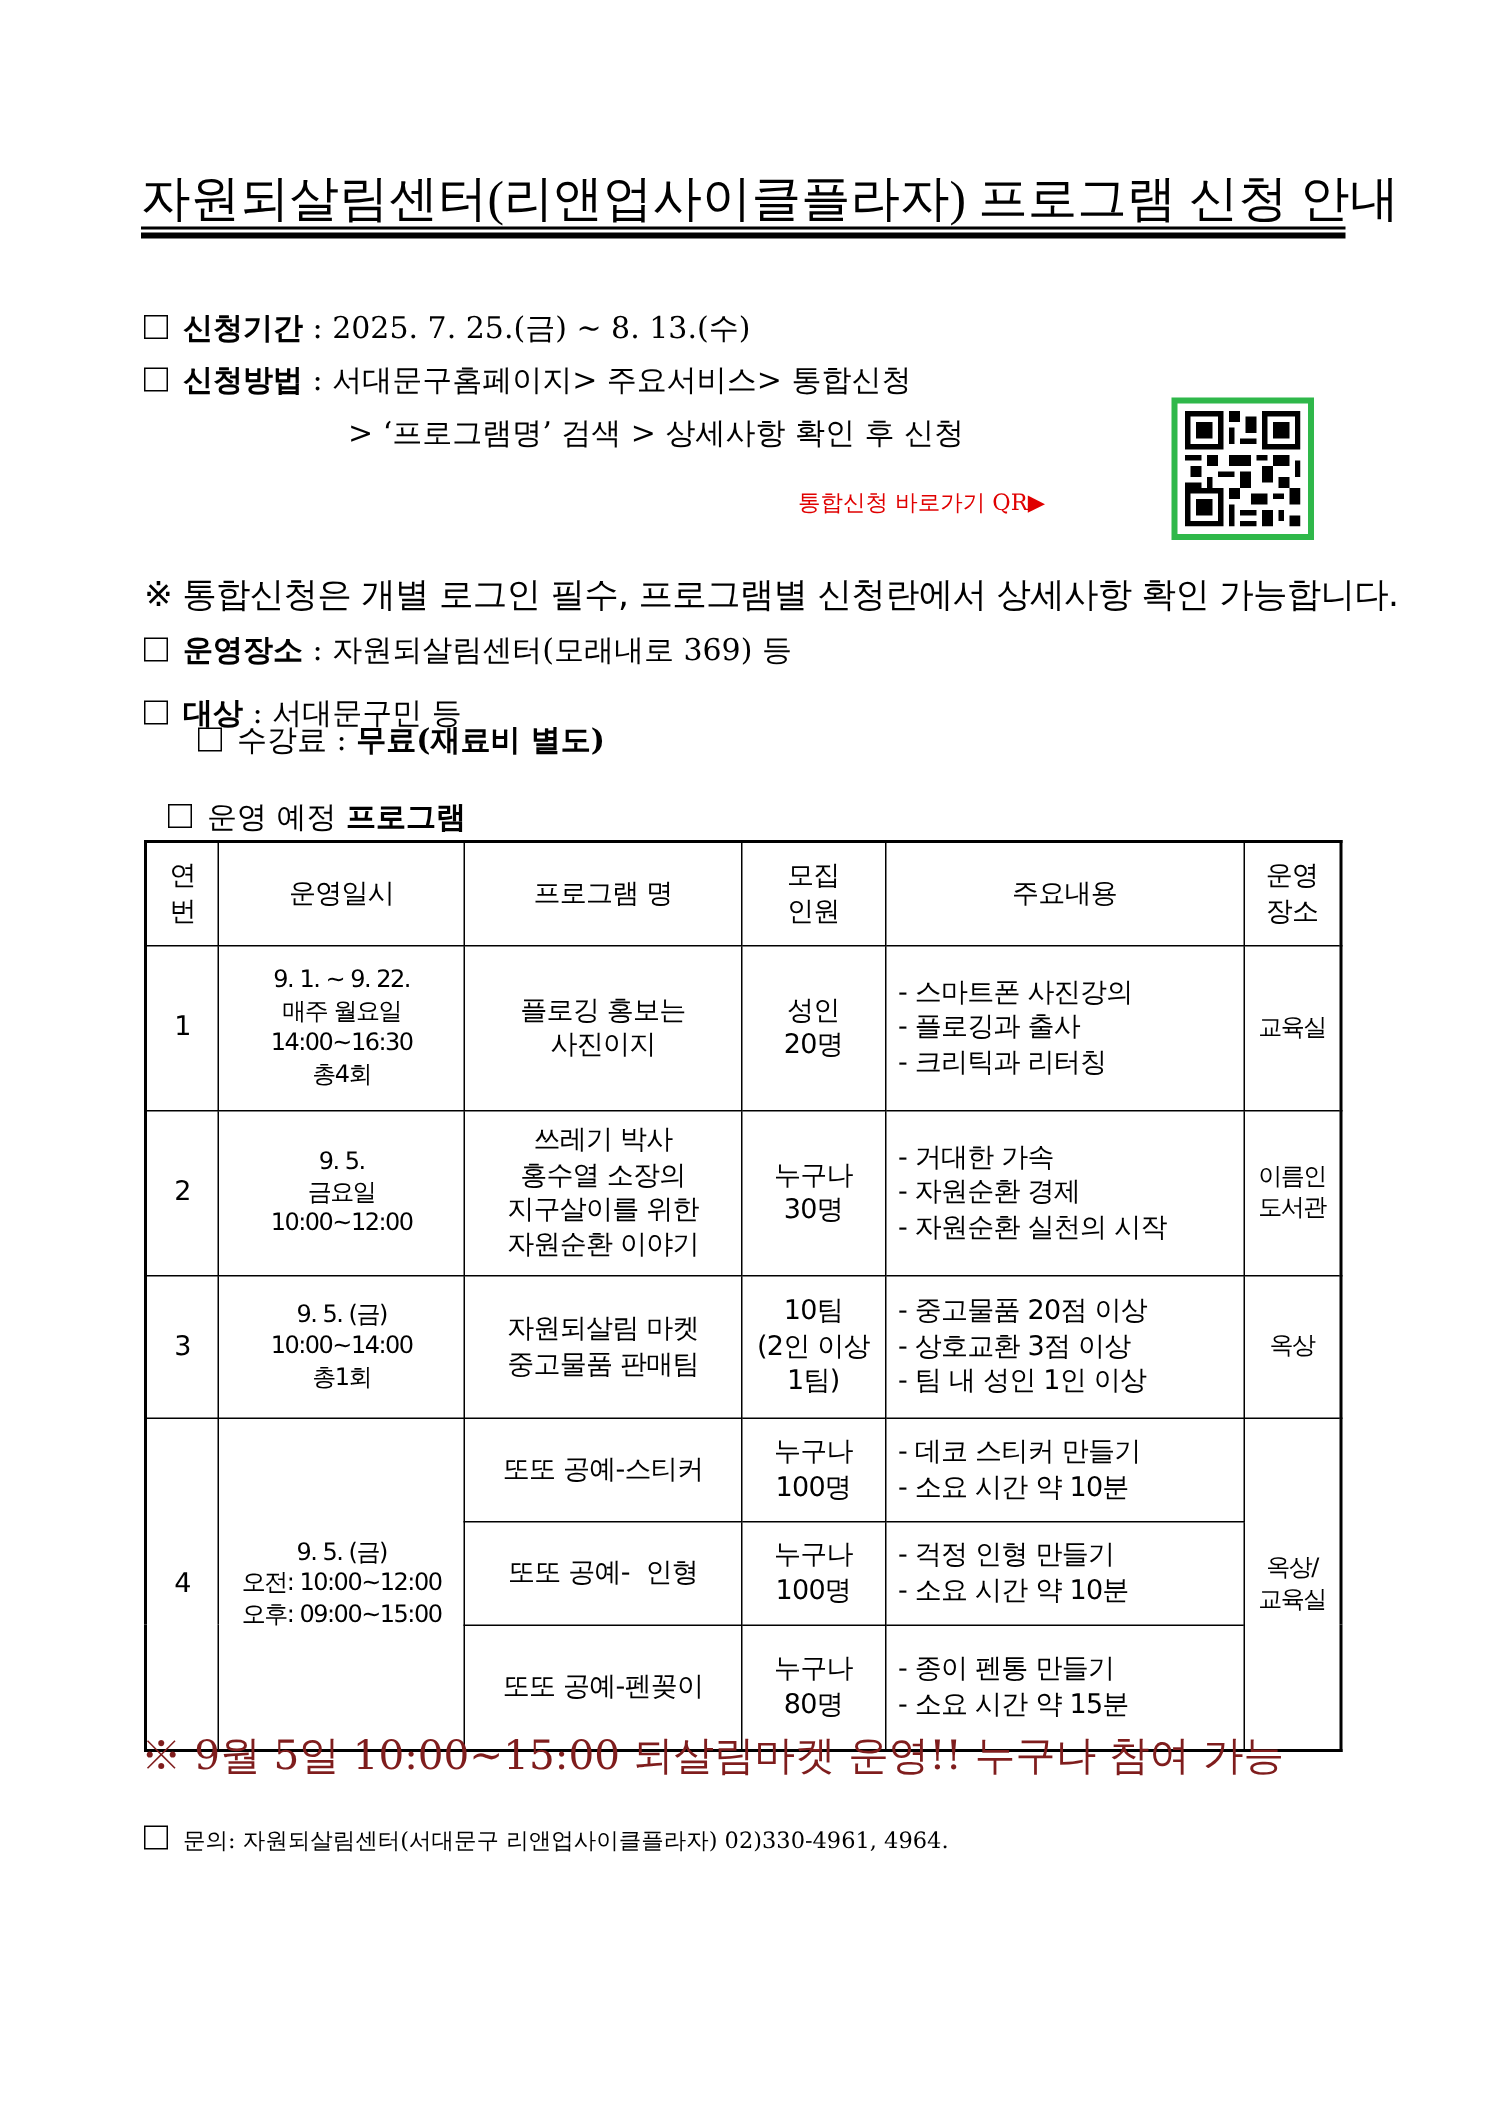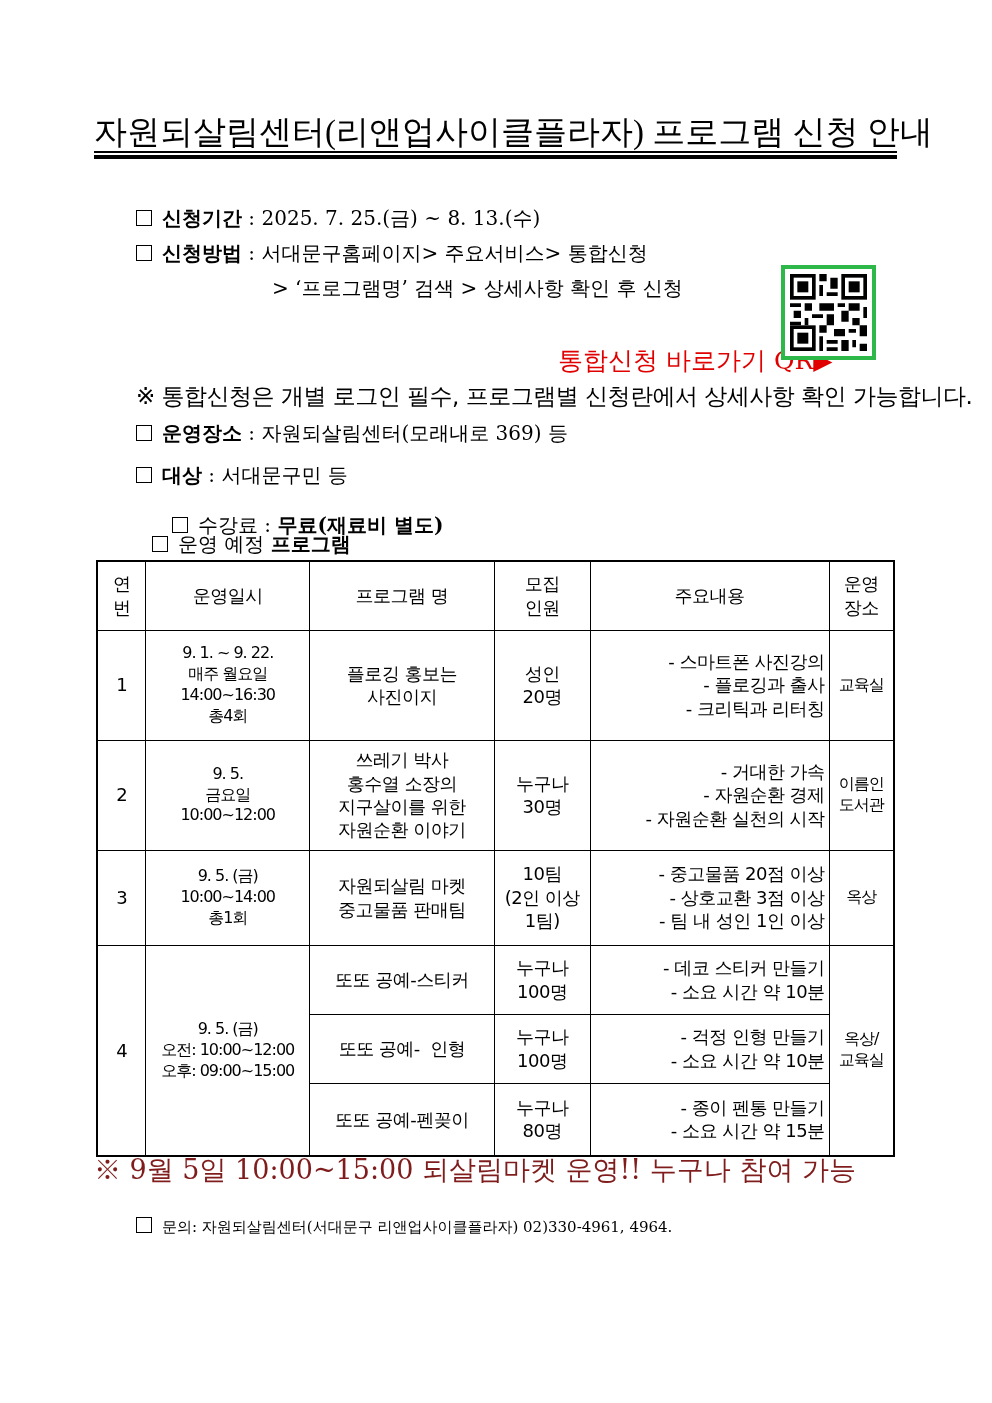--- a/index.html
+++ b/index.html
@@ -3,36 +3,36 @@
 <meta charset="utf-8">
 <style>
   html, body { margin: 0; padding: 0; background: #ffffff; }
   body { width: 992px; height: 1403px; position: relative; overflow: hidden;
          font-family: "DejaVu Serif", "Liberation Serif", serif; color: #000; }
   .title { position: absolute; left: 94px; top: 110px; width: 803px;
            font-size: 33px; letter-spacing: 0px; white-space: nowrap;
            font-family: Liberation Serif, serif; }
   .title-rule1 { position: absolute; left: 94px; top: 151px; width: 803px; height: 2px; background: #000; }
   .title-rule2 { position: absolute; left: 94px; top: 155px; width: 803px; height: 4px; background: #000; }
-  .line { position: absolute; white-space: nowrap; font-size: 20px; margin-left: 40px; }
+  .line { position: absolute; white-space: nowrap; font-size: 20px; }
   .box { display: inline-block; width: 16px; height: 16px; border: 1.5px solid #000;
          vertical-align: -1px; margin-right: 10px; box-sizing: border-box; }
   .b { font-weight: bold; }
   .sans { font-family: "DejaVu Sans", "Liberation Sans", sans-serif; }
-  .qr-link { position: absolute; left: 532px; top: 344px; font-size: 25px; color: #e00000; white-space: nowrap; margin-left: 26px; }
+  .qr-link { position: absolute; left: 532px; top: 326px; font-size: 15px; color: #e00000; white-space: nowrap; }
   .qr { position: absolute; left: 781px; top: 265px; width: 95px; height: 95px;
         border: 4px solid #2fb84a; box-sizing: border-box; background: #fff; }
   .qr svg { position: absolute; left: 5px; top: 5px; }
   table.prog { position: absolute; left: 96px; top: 560px; width: 799px;
                border-collapse: collapse; font-family: "DejaVu Sans", "Liberation Sans", sans-serif;
                font-size: 18px; letter-spacing: -0.5px; }
   table.prog td, table.prog th { border: 1px solid #000; text-align: center; vertical-align: middle;
                padding: 0 4px; font-weight: normal; line-height: 1.3; }
   table.prog { border: 2px solid #000; }
-  table.prog td.content { text-align: right; padding-left: 8px; }
+  table.prog td.content { text-align: left; padding-left: 8px; }
   table.prog td.small { font-size: 16px; letter-spacing: -1px; }
   .notice { position: absolute; left: 94px; top: 1152px; font-size: 27px; color: #7f1d1d; white-space: nowrap; }
 </style>
 </head>
 <body>
 
 <div class="title">자원되살림센터(리앤업사이클플라자) 프로그램 신청 안내</div>
 <div class="title-rule1"></div>
 <div class="title-rule2"></div>
 
@@ -65,21 +65,21 @@
 <div class="line sans" style="left:96px; top:381px; font-size:23px; letter-spacing:-0.5px;">※ 통합신청은 개별 로그인 필수, 프로그램별 신청란에서 상세사항 확인 가능합니다.</div>
 
 <div class="line" style="left:96px; top:420px;">
   <span class="box"></span><span class="b">운영장소</span>
   <span>: 자원되살림센터(모래내로 369) 등</span>
 </div>
 <div class="line" style="left:96px; top:462px;">
   <span class="box"></span><span class="b">대상</span>
   <span>: 서대문구민 등</span>
 </div>
-<div class="line" style="left:96px; top:512px;padding-left:36px;">
+<div class="line" style="left:96px; top:480px;padding-left:36px;">
   <span class="box"></span><span>수강료 :</span>
   <span class="b">무료(재료비 별도)</span>
 </div>
 <div class="line" style="left:112px; top:531px;">
   <span class="box"></span><span>운영 예정</span>
   <span class="b">프로그램</span>
 </div>
 
 <table class="prog">
   <colgroup>
@@ -133,21 +133,21 @@
     <td>또또 공예-스티커</td>
     <td><span>누구나</span><br><span>100명</span></td>
     <td class="content"><span>- 데코 스티커 만들기</span><br><span>- 소요 시간 약 10분</span></td>
     <td rowspan="3" class="small"><span>옥상/</span><br><span>교육실</span></td>
   </tr>
   <tr style="height:69px">
     <td style="white-space:pre">또또 공예-  인형</td>
     <td><span>누구나</span><br><span>100명</span></td>
     <td class="content"><span>- 걱정 인형 만들기</span><br><span>- 소요 시간 약 10분</span></td>
   </tr>
-  <tr style="height:73px">
+  <tr style="height:84px">
     <td>또또 공예-펜꽂이</td>
     <td><span>누구나</span><br><span>80명</span></td>
     <td class="content"><span>- 종이 펜통 만들기</span><br><span>- 소요 시간 약 15분</span></td>
   </tr>
 </tbody>
   </table>
 
 <div class="notice">※ 9월 5일 10:00~15:00 되살림마켓 운영!! 누구나 참여 가능</div>
 
 <div class="line" style="left:96px; top:1217px; font-size:15px;">

